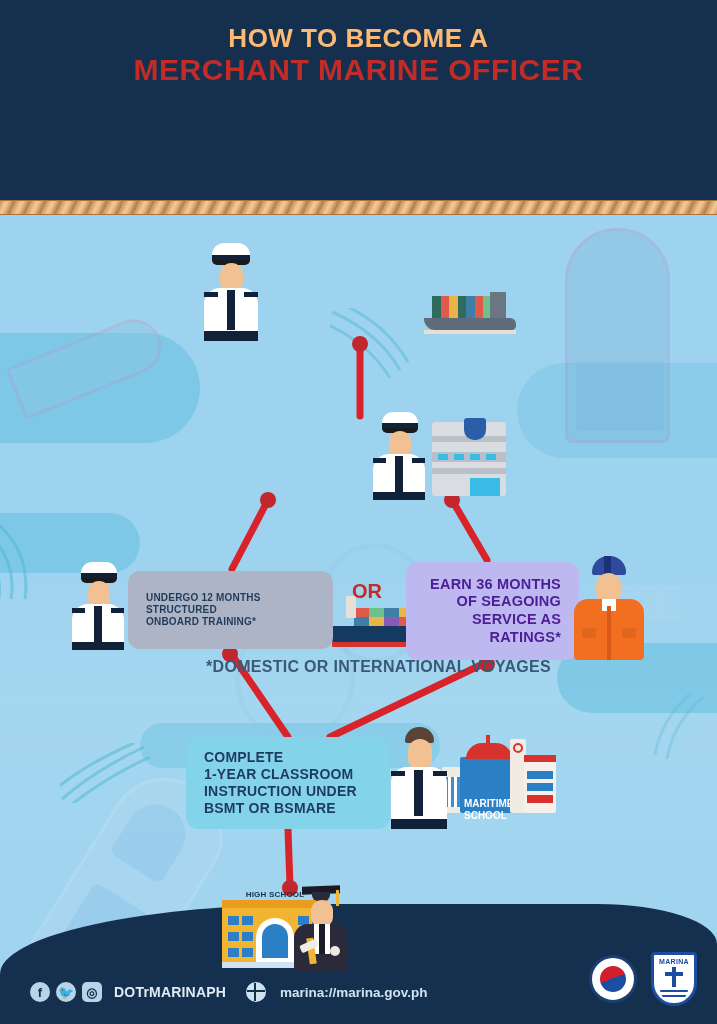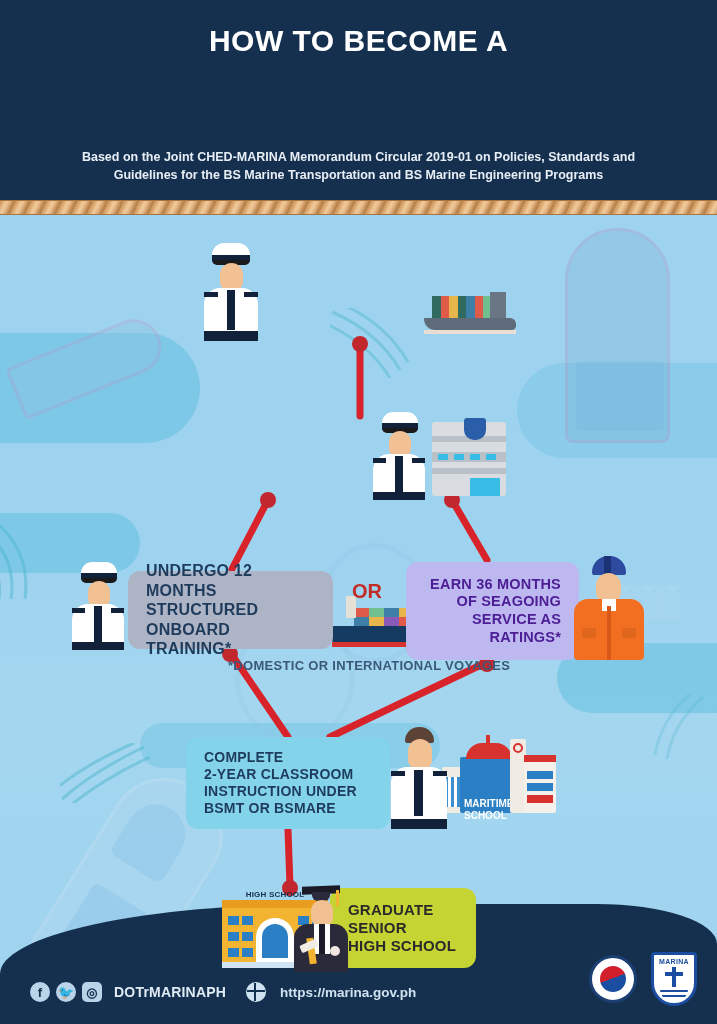--- a/index.html
+++ b/index.html
@@ -24,21 +24,21 @@
   }
   .title-wrap {
     position: absolute; left: 0; top: 24px; width: 717px;
     text-align: center;
   }
   .title-line {
     font-weight: 800;
     letter-spacing: 0.5px;
     line-height: 1.12;
   }
-  .t1 { font-size: 30px; color: #ffffff; }
+  .t1 { font-size: 26px; color: #fdba74; }
   .t2 { font-size: 30px; color: #c32c26; }
   .t3 { font-size: 26px; color: #bcd7ee; }
   .subtitle {
     position: absolute; left: 50%; top: 148px;
     transform: translateX(-50%);
     width: 600px; text-align: center;
     color: #e8eef5;
     font-size: 12.5px;
     font-weight: 600;
     line-height: 1.45;
@@ -170,21 +170,21 @@
   .node-assess {
     left: 218px; top: 418px; width: 192px; height: 78px;
     background: #f6a85c;
   }
   .node-assess .label { color:#333333; font-size: 15px; }
 
   .node-onboard {
     left: 128px; top: 571px; width: 205px; height: 78px;
     background: #adb4c6;
   }
-  .node-onboard .label { color:#1f3b5c; font-size: 16px; }
+  .node-onboard .label { color:#1f3b5c; font-size: 10px; }
 
   .node-ratings {
     left: 406px; top: 562px; width: 173px; height: 98px;
     background: #bdb8f0;
     justify-content: flex-end; text-align: right;
   }
   .node-ratings .label { color:#4c1d95; font-size: 14.5px; }
 
   .node-classroom {
     left: 186px; top: 737px; width: 204px; height: 92px;
@@ -197,22 +197,22 @@
     background: #c5d432;
   }
   .node-graduate .label { color:#2a2a2a; font-size: 15px; }
 
   .or-text {
     position: absolute; left: 352px; top: 580px;
     font-size: 20px; font-weight: 800; color: #c32c26;
     z-index: 35;
   }
   .footnote {
-    position: absolute; left: 228px; top: 658px;
-    font-size: 13px; font-weight: 600; color: #3b5878;
+    position: absolute; left: 206px; top: 658px;
+    font-size: 16px; font-weight: 600; color: #3b5878;
     letter-spacing: .3px;
     z-index: 35;
   }
 
   
   .person { position:absolute; z-index: 32; }
   .p-head { position:absolute; background:#f2c193; border-radius: 18px 18px 14px 14px; }
   .p-cap  { position:absolute; background:#ffffff; border-radius: 20px 20px 3px 3px; }
   .p-cap-band { position:absolute; background:#12213a; }
   .p-cap-peak { position:absolute; background:#1a1a1a; border-radius: 0 0 10px 10px; }
@@ -303,22 +303,22 @@
   }
 </style>
 </head>
 <body>
 
 <div id="page">
 
   <div class="header">
     <div class="title-wrap">
       <div class="title-line t1">HOW TO BECOME A</div>
+      <div class="title-line t2">MERCHANT MARINE OFFICER</div>
     </div>
-    <div class="subtitle">Based on the Joint CHED-MARINA Memorandum Circular 2019-01 on Policies, Standards and Guidelines for the BS Marine Transportation and BS Marine Engineering Programs</div>
   </div>
 
   <div class="rope"></div>
 
   <div class="ocean">
     <div class="wave-band wb1"></div>
     <div class="wave-band wb2"></div>
     <div class="wave-band wb3"></div>
     <div class="wave-band wb4"></div>
     <div class="wave-band wb5"></div>
@@ -529,21 +529,21 @@
     <div style="position:absolute;left:73px;top:10px;width:10px;height:10px;border:2px solid #d8322f;border-radius:50%;"></div>
     <div style="position:absolute;left:84px;top:28px;width:32px;height:52px;background:#f5f1ea;border-radius:2px;"></div>
     <div style="position:absolute;left:87px;top:38px;width:26px;height:8px;background:#2b7fc4;"></div>
     <div style="position:absolute;left:87px;top:50px;width:26px;height:8px;background:#2b7fc4;"></div>
     <div style="position:absolute;left:87px;top:62px;width:26px;height:8px;background:#d8322f;"></div>
     <div style="position:absolute;left:84px;top:22px;width:32px;height:7px;background:#d8322f;"></div>
   </div>
 
   <div class="node node-classroom">
     <div class="label" style="white-space:pre-line;">COMPLETE
-2-YEAR CLASSROOM
+1-YEAR CLASSROOM
 INSTRUCTION UNDER
 BSMT OR BSMARE</div>
   </div>
 
   <div class="bldg" style="left:222px; top:890px; width:106px; height:78px; z-index:31;">
     <div style="position:absolute;left:0;top:14px;width:106px;height:60px;background:#f2b431;border-radius:2px;"></div>
     <div style="position:absolute;left:0;top:10px;width:106px;height:8px;background:#e89d1f;"></div>
     <div style="position:absolute;left:6px;top:0px;width:94px;height:12px;color:#15304f;font-size:8px;font-weight:800;text-align:center;letter-spacing:.2px;">HIGH SCHOOL</div>
     <div style="position:absolute;left:34px;top:28px;width:38px;height:46px;background:#ffffff;border-radius:19px 19px 0 0;"></div>
     <div style="position:absolute;left:40px;top:34px;width:26px;height:34px;background:#2b7fc4;border-radius:13px 13px 0 0;"></div>
@@ -568,34 +568,29 @@
     <div style="position:absolute;left:44px;top:4px;width:3px;height:16px;background:#f2b431;"></div>
     <div class="p-head" style="left:19px; top:14px; width:22px; height:26px;"></div>
     <div style="position:absolute;left:2px;top:38px;width:54px;height:48px;background:#2a2a3a;border-radius:14px 14px 2px 2px;"></div>
     <div style="position:absolute;left:22px;top:38px;width:16px;height:30px;background:#ffffff;"></div>
     <div style="position:absolute;left:27px;top:38px;width:6px;height:30px;background:#1b1b28;"></div>
     <div style="position:absolute;left:16px;top:52px;width:7px;height:26px;background:#f2b431;transform:rotate(-8deg);"></div>
     <div style="position:absolute;left:8px;top:56px;width:18px;height:8px;background:#f0ece4;transform:rotate(-24deg);border-radius:2px;"></div>
     <div style="position:absolute;left:38px;top:60px;width:10px;height:10px;background:#f0e6e2;border-radius:50%;"></div>
   </div>
 
-  <div class="node node-graduate">
-    <div class="label" style="white-space:pre-line;">GRADUATE
-SENIOR
-HIGH SCHOOL</div>
-  </div>
 
   <div class="footer">
     <div class="social-row">
       <div class="sicon">f</div>
       <div class="sicon">🐦</div>
       <div class="sicon sq">◎</div>
       <span class="handle">DOTrMARINAPH</span>
       <span class="globe-ico"></span>
-      <span class="weburl">https://marina.gov.ph</span>
+      <span class="weburl">marina://marina.gov.ph</span>
     </div>
 
     <div class="logos">
       <div class="logo-dotr">
         <div class="inner"></div>
         <div class="ring-text"></div>
       </div>
       <div class="logo-marina">
         <div class="mtitle">MARINA</div>
         <div class="anchor"></div>

